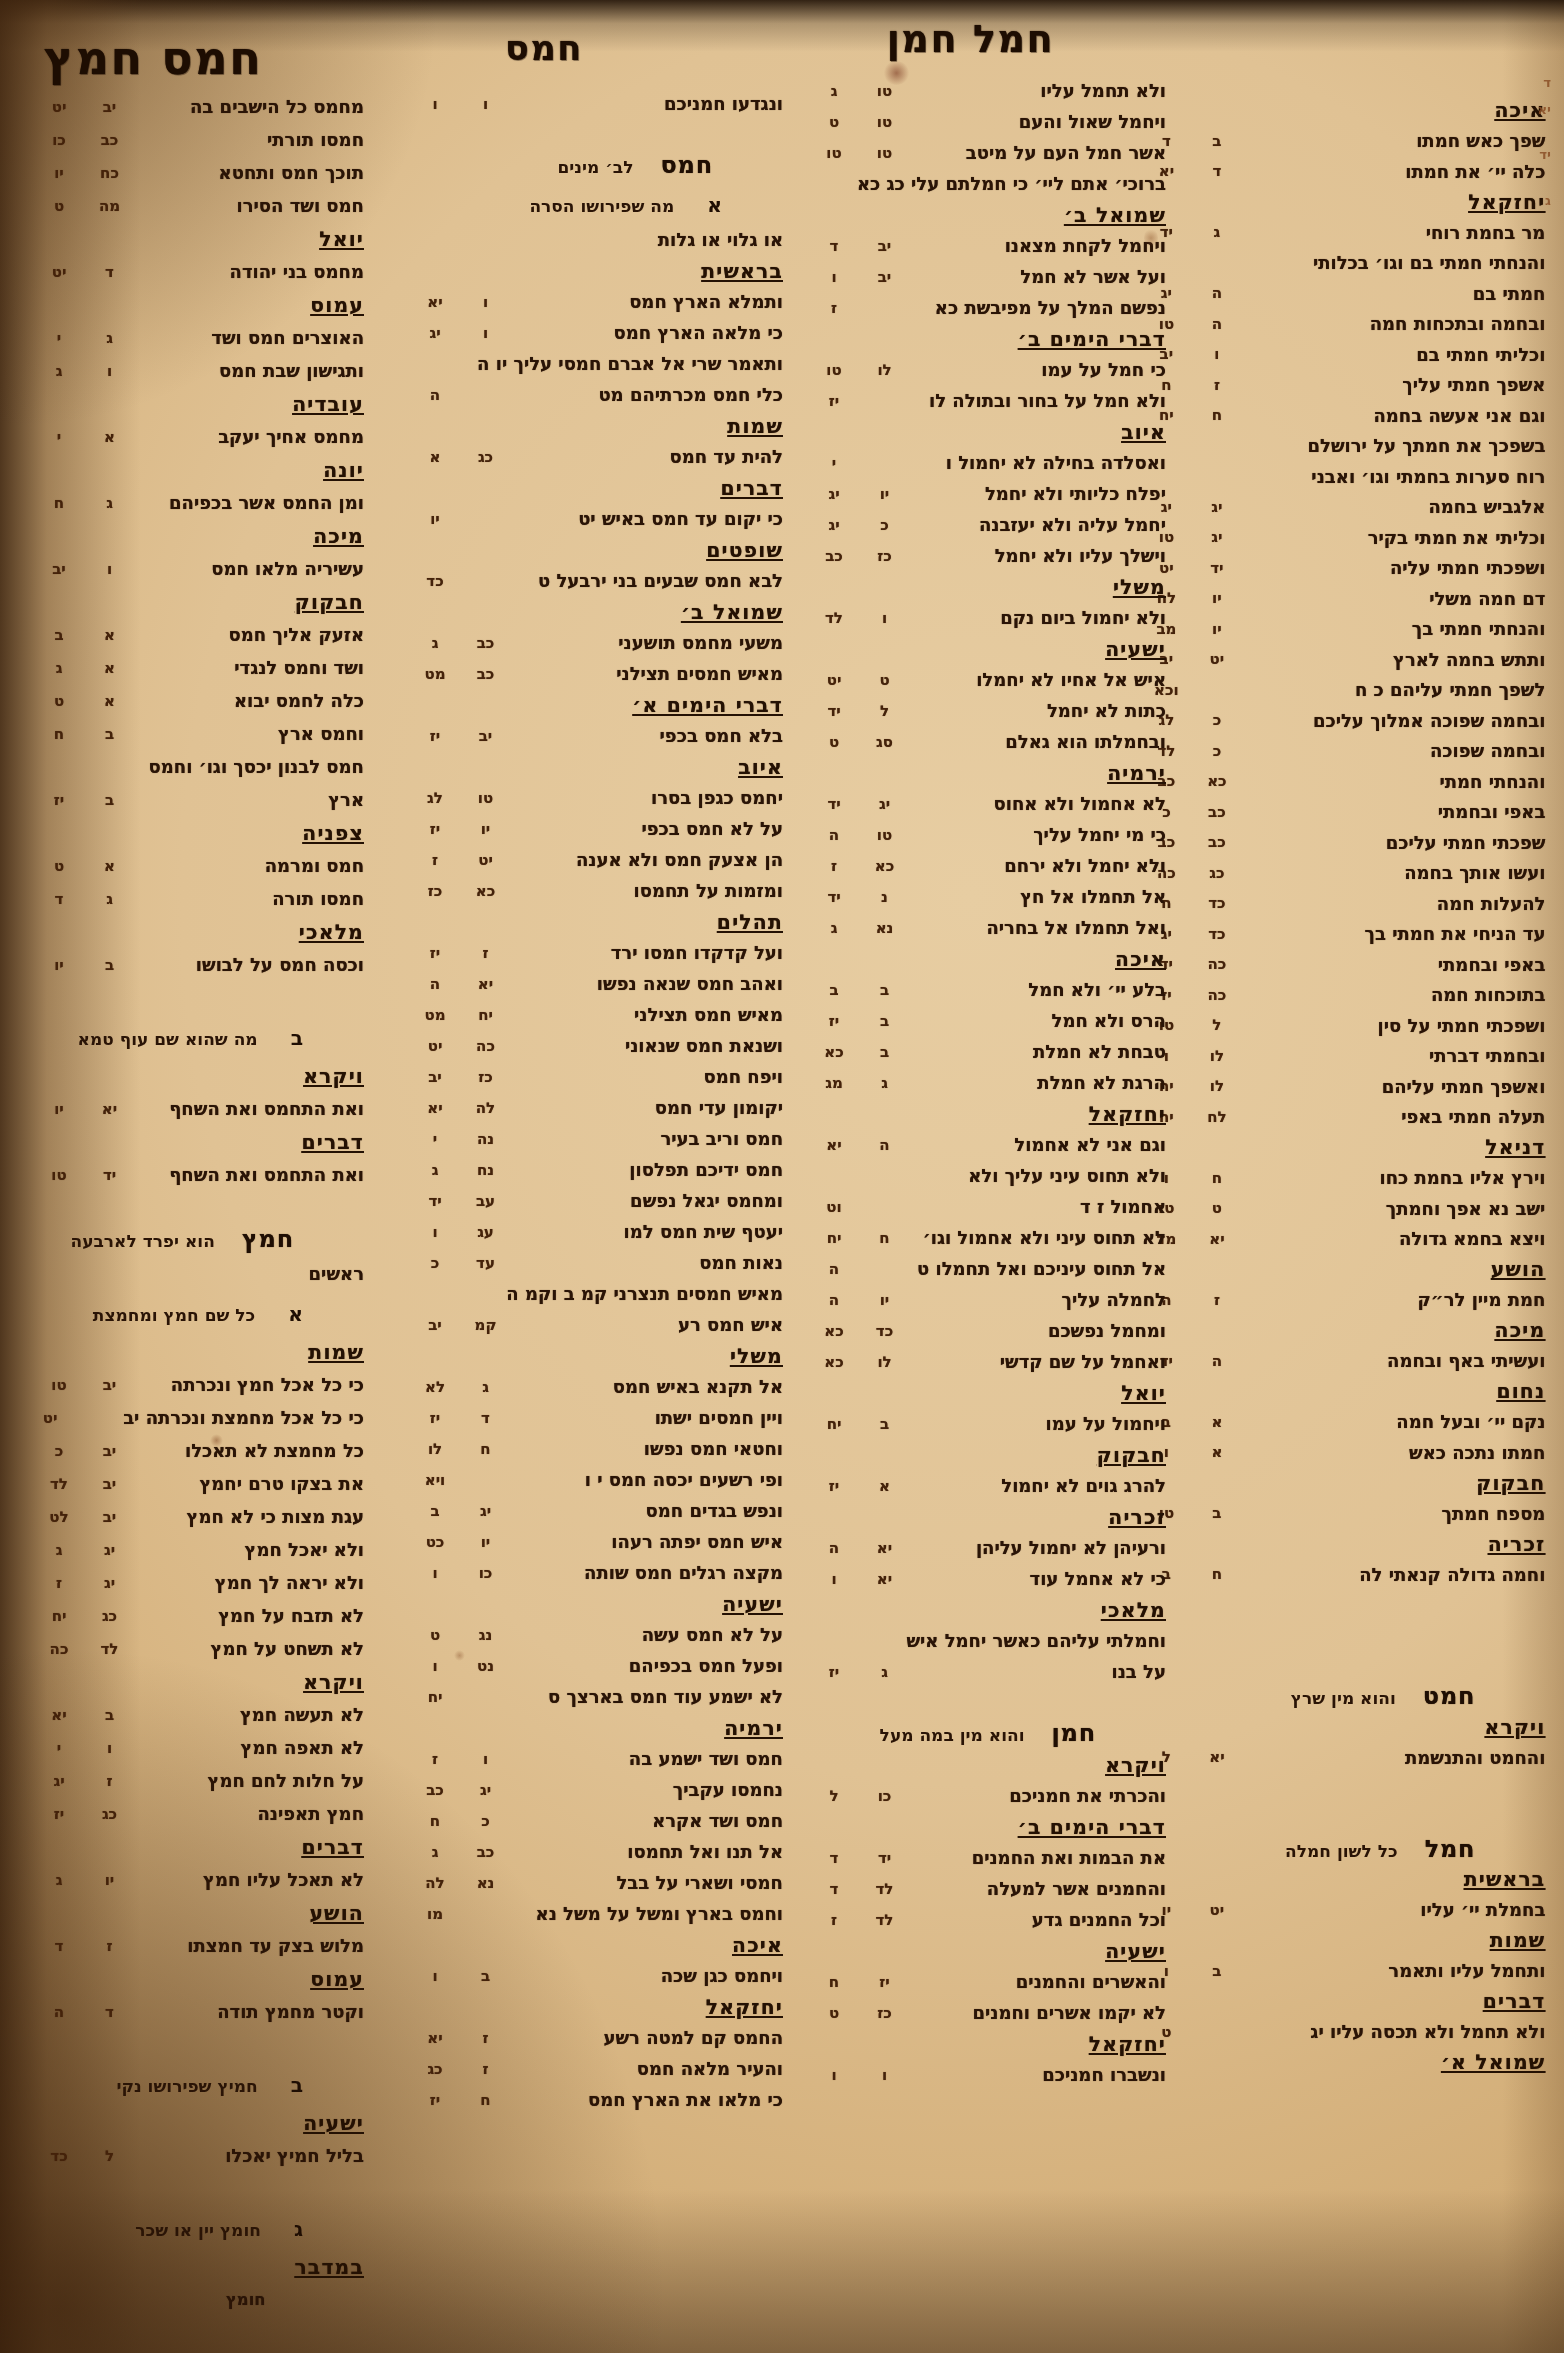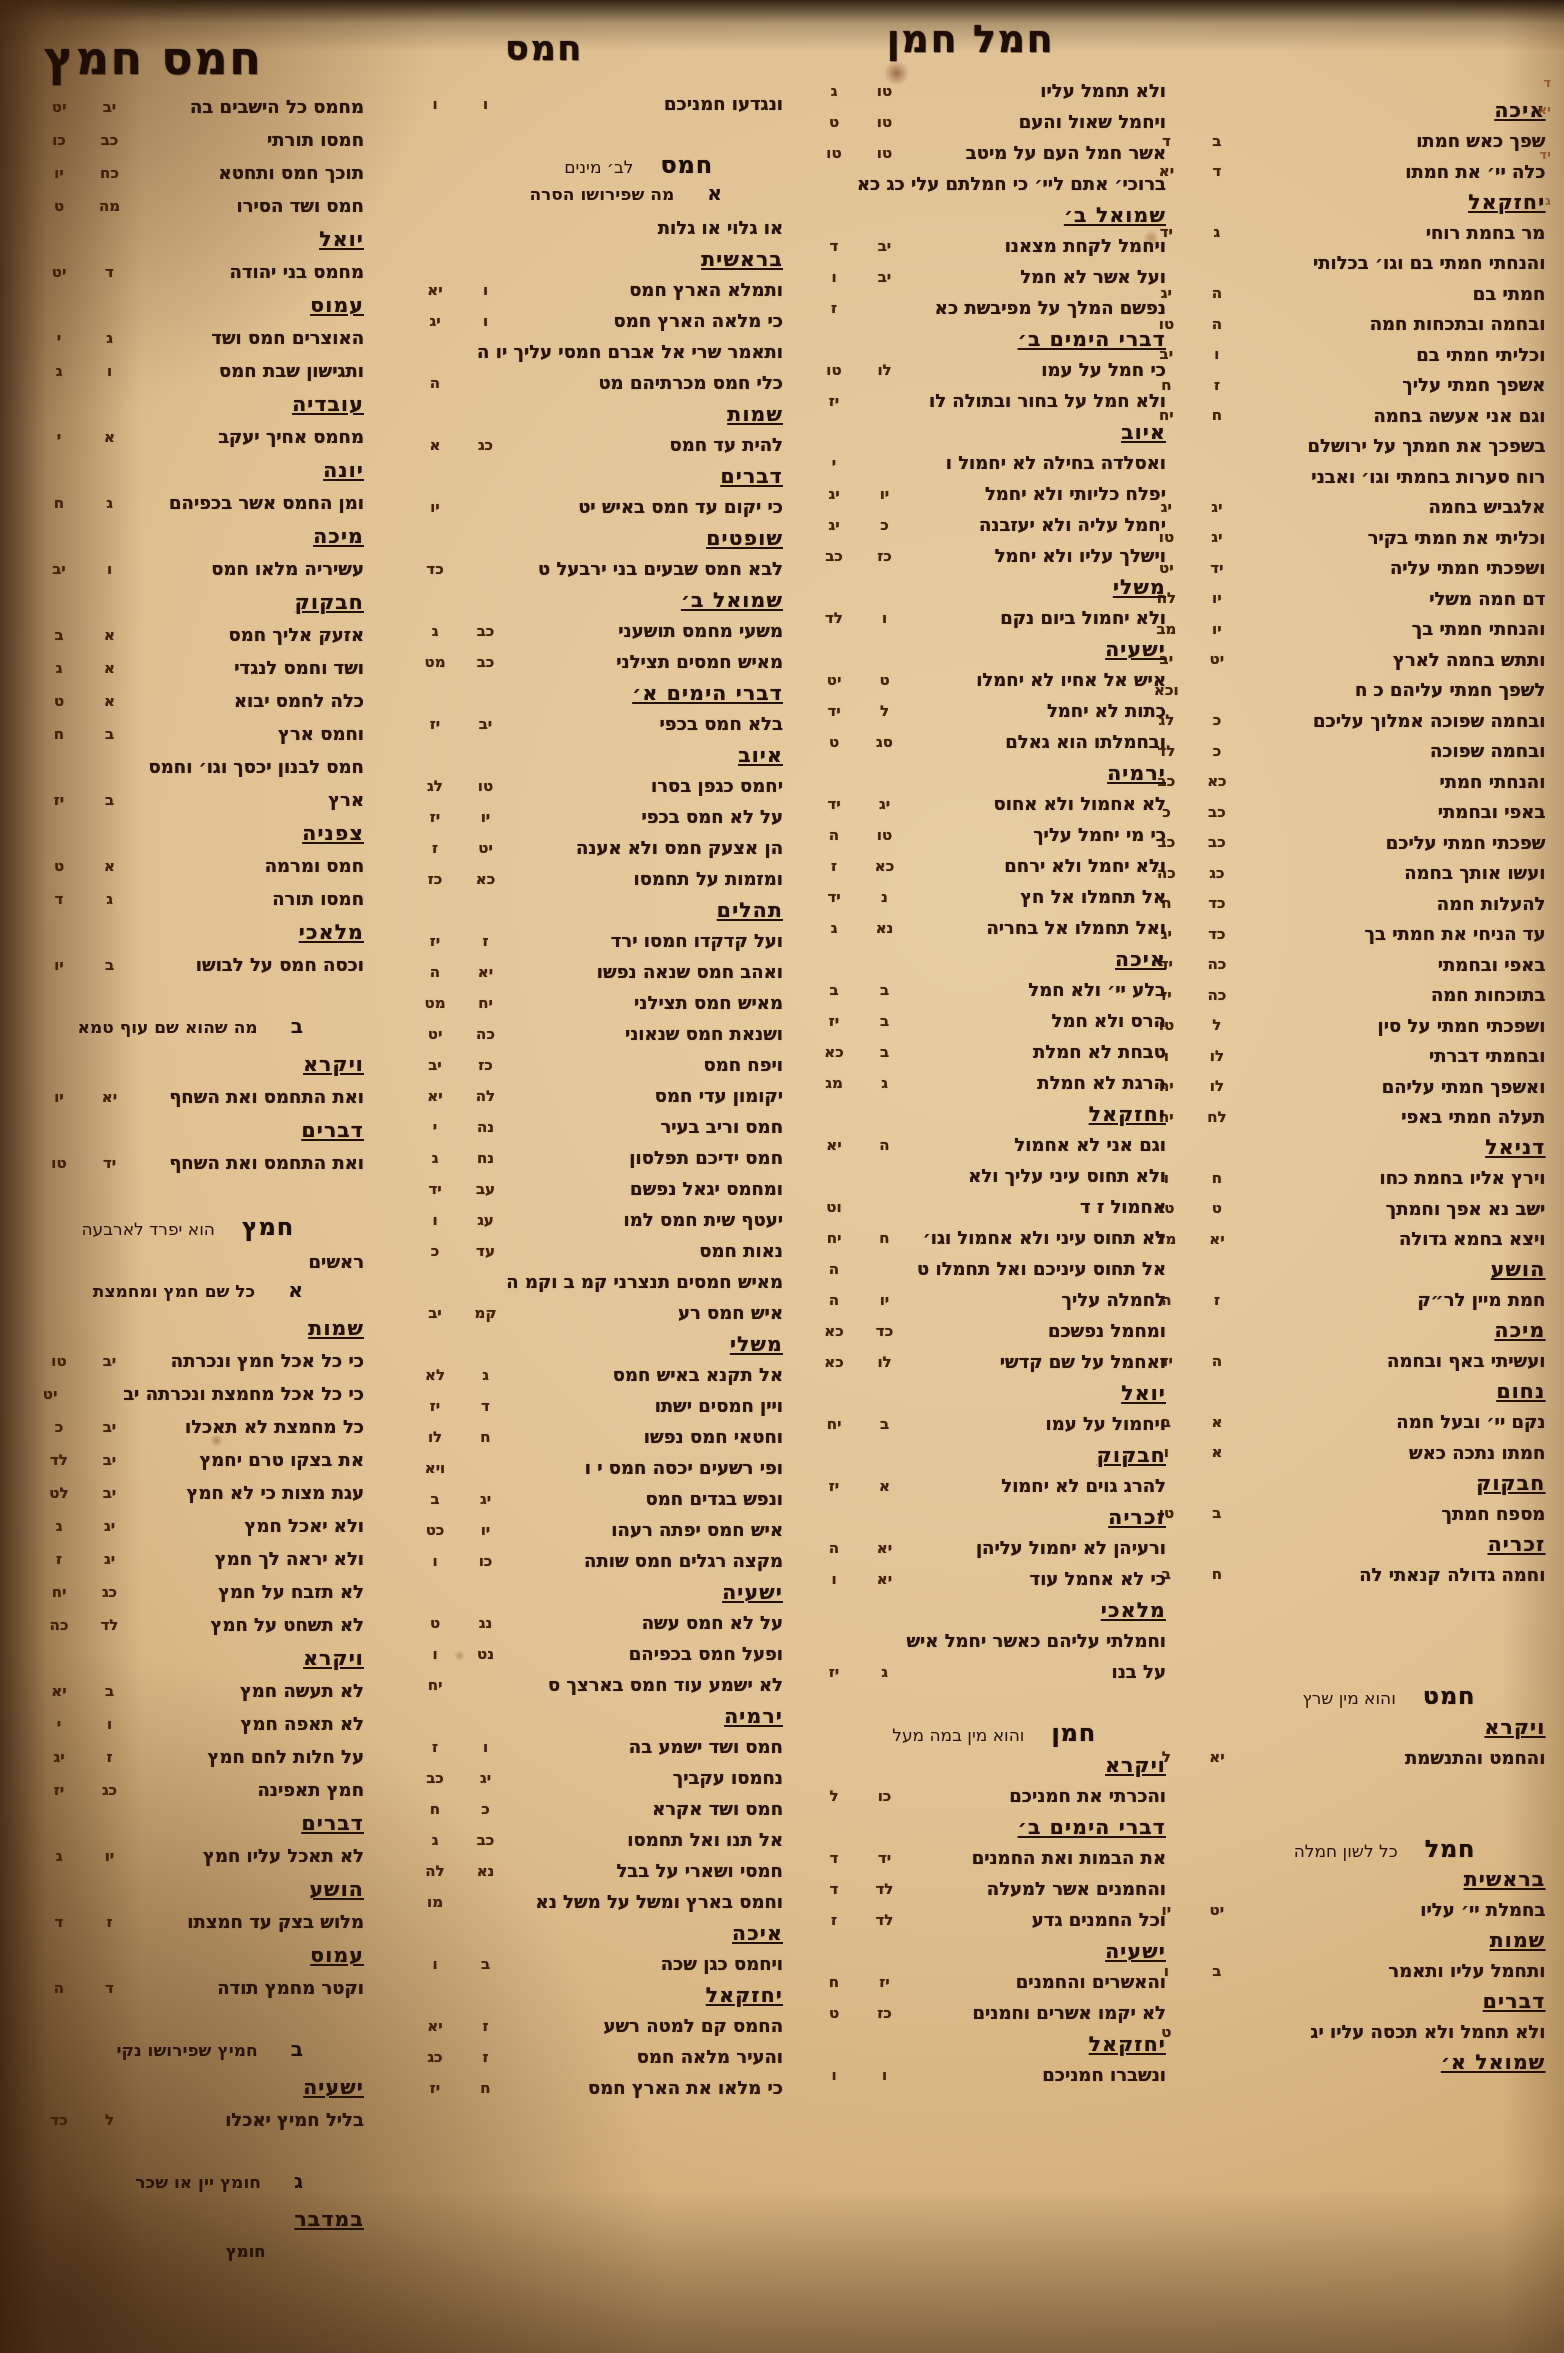--- a/index.html
+++ b/index.html
@@ -19,22 +19,22 @@
   .row{display:grid;grid-template-columns:1fr 45px 56px;height:var(--p);align-items:center;direction:rtl;}
   .row .t{
     font-size:18px;font-weight:700;color:#2a1406;white-space:nowrap;text-align:right;
     text-shadow:0 0 0.8px rgba(42,20,6,.8);
   }
   .row .n{font-size:15px;font-weight:700;text-align:center;color:#44220a;text-shadow:0 0 0.8px rgba(60,30,10,.6);}
   .row.h .t{font-size:20.3px;letter-spacing:1.2px;color:#241103;text-decoration:underline;}
   .row.g{}
   .row.w{display:block;text-align:right;padding-right:70px;}
   .row.w b{font-size:24px;color:#1f0e03;letter-spacing:0.8px;text-shadow:0 0 0.9px rgba(31,14,3,.9);}
-  .row.w span{font-size:17px;font-weight:400;color:#2a1406;margin-inline-start:27px;}
-  .row.s{display:block;text-align:right;padding-right:61px;}
+  .row.w span{font-size:17px;font-weight:700;color:#2a1406;margin-inline-start:27px;}
+  .row.s{display:block;text-align:right;padding-right:61px;margin-top:12px;}
   .row.s b{font-size:20.3px;color:#1f0e03;}
   .row.s span{font-size:17px;font-weight:700;color:#2a1406;margin-inline-start:33px;}
   .row.c .t{grid-column:1 / span 3;}
   .row.cw .t{text-align:left;font-size:16.4px;padding-left:94px;}
   .hdr{
     position:absolute;direction:rtl;text-align:center;font-weight:700;color:#1d0d02;
     letter-spacing:1.6px;text-shadow:0 0 1.2px rgba(29,13,2,.95), 0.8px 0.8px 0 rgba(29,13,2,.35);
   }
   #hdr-0{right:31px;width:344px;top:20.3px;font-size:37px;}
   #hdr-1{right:438px;width:313px;top:15.6px;font-size:38px;}

